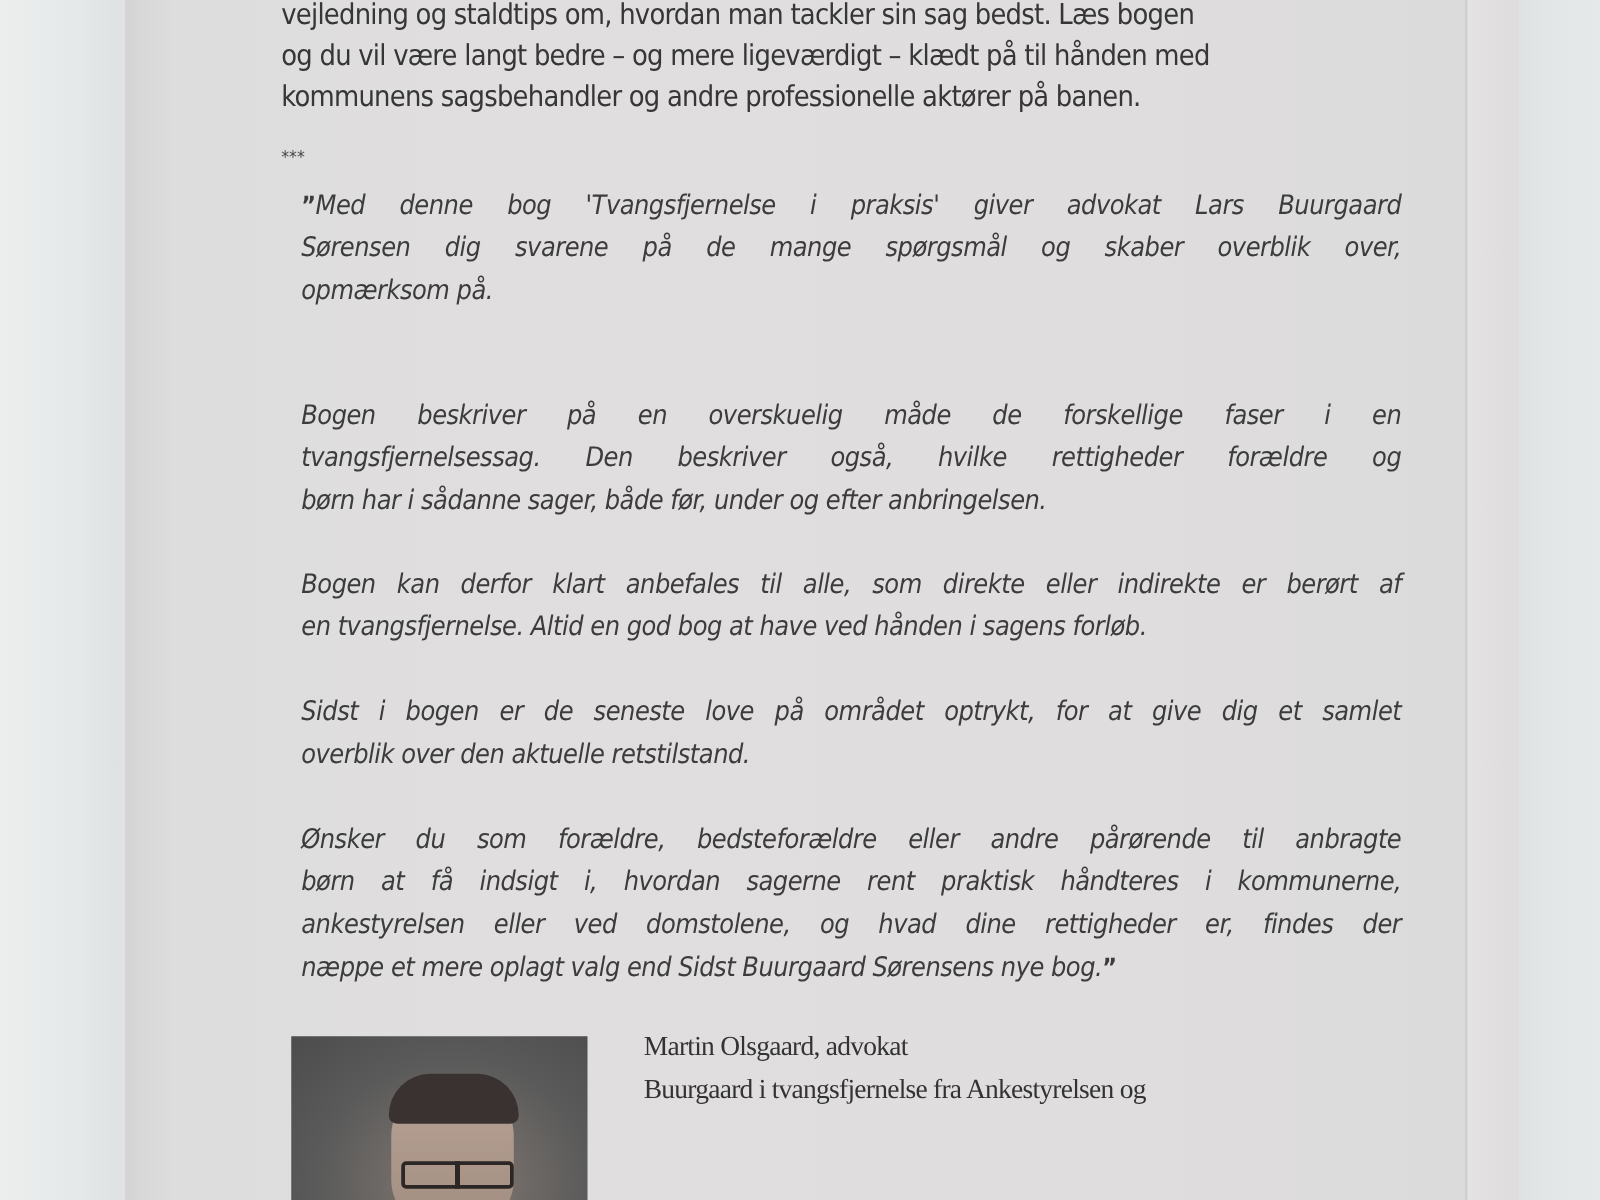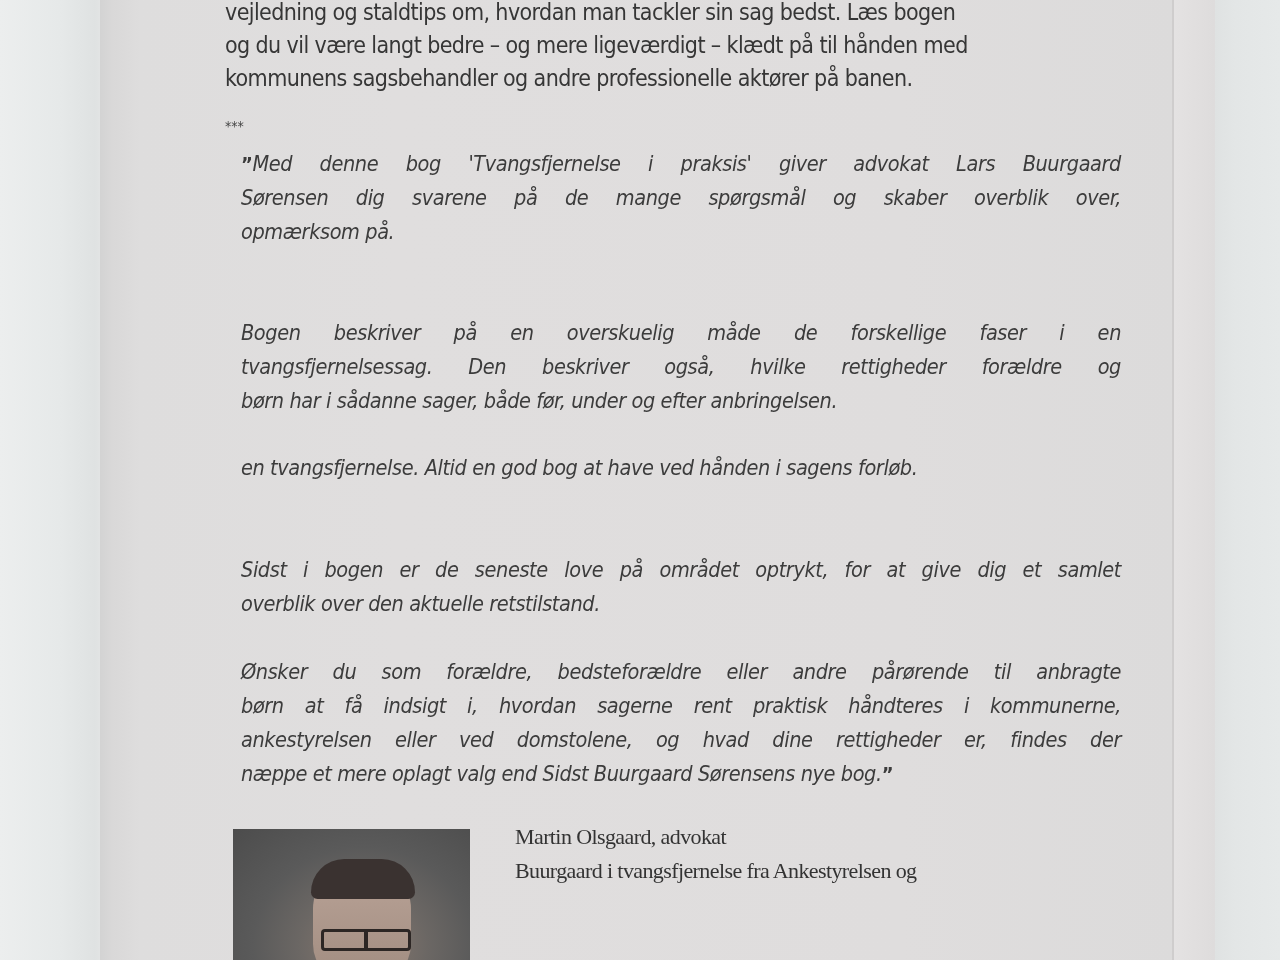--- a/index.html
+++ b/index.html
@@ -186,20 +186,21 @@
       <div>opmærksom på.</div>
     </div>
 
     <div class="quote-block q2 justify">
       <div class="j">Bogen beskriver på en overskuelig måde de forskellige faser i en</div>
       <div class="j">tvangsfjernelsessag. Den beskriver også, hvilke rettigheder forældre og</div>
       <div>børn har i sådanne sager, både før, under og efter anbringelsen.</div>
     </div>
 
     <div class="quote-block q3 justify">
+      <div class="j">Bogen kan derfor klart anbefales til alle, som direkte eller indirekte er berørt af</div>
       <div>en tvangsfjernelse. Altid en god bog at have ved hånden i sagens forløb.</div>
     </div>
 
     <div class="quote-block q4 justify">
       <div class="j">Sidst i bogen er de seneste love på området optrykt, for at give dig et samlet</div>
       <div>overblik over den aktuelle retstilstand.</div>
     </div>
 
     <div class="quote-block q5 justify">
       <div class="j">Ønsker du som forældre, bedsteforældre eller andre pårørende til anbragte</div>

